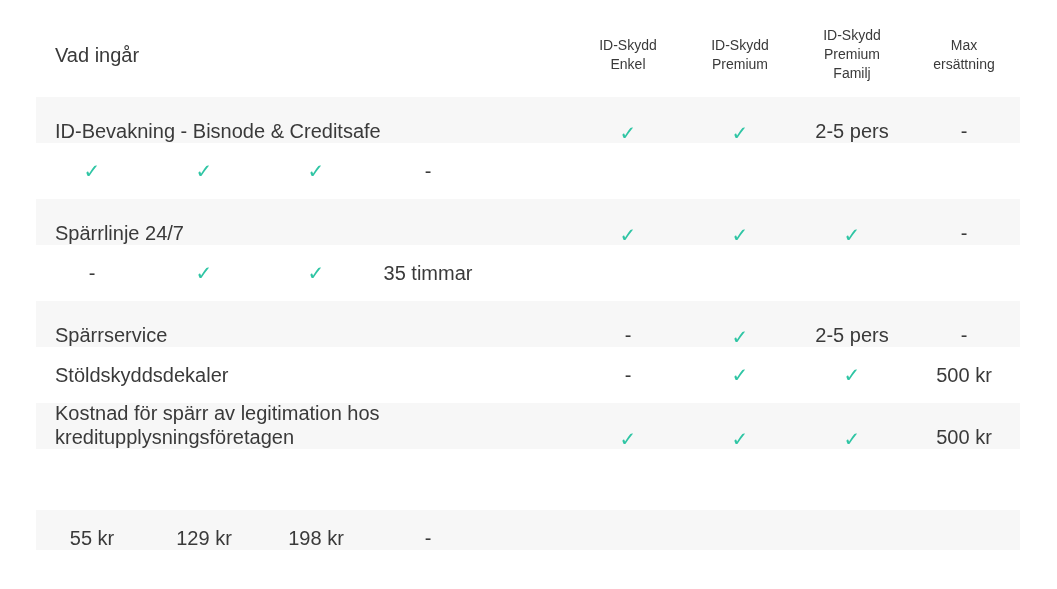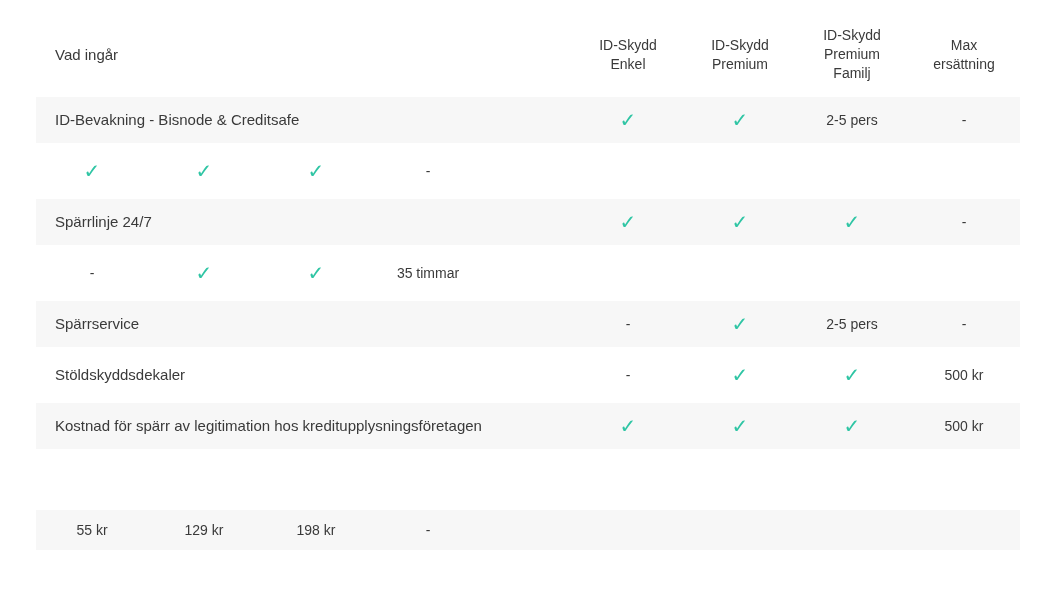--- a/index.html
+++ b/index.html
@@ -19,41 +19,41 @@
     display: flex;
     align-items: center;
     height: 97px;
     padding-top: 12px;
     box-sizing: border-box;
   }
   .label-cell {
     width: 536px;
     box-sizing: border-box;
     padding-left: 19px;
-    font-size: 15px;
+    font-size: 20px;
     line-height: 1.2;
   }
   .value-cell {
     width: 112px;
     text-align: center;
-    font-size: 14px;
+    font-size: 20px;
     line-height: 1.2;
   }
   .header-cell {
     white-space: pre-line;
     line-height: 19px;
     font-size: 14px;
   }
   .row {
     display: flex;
     align-items: center;
     height: 46px;
     margin-bottom: 5px;
   }
-  .row.striped { background: #f7f7f7; }
+  .row.striped { background: #f7f7f7; align-items: flex-end; }
   .value-cell.is-check {
     font-family: "DejaVu Sans", sans-serif;
     font-size: 20px;
     color: #2fc5a4;
     line-height: 1;
   }
   .spacer { height: 56px; }
   .footer-row {
     height: 40px;
     margin-bottom: 0;

